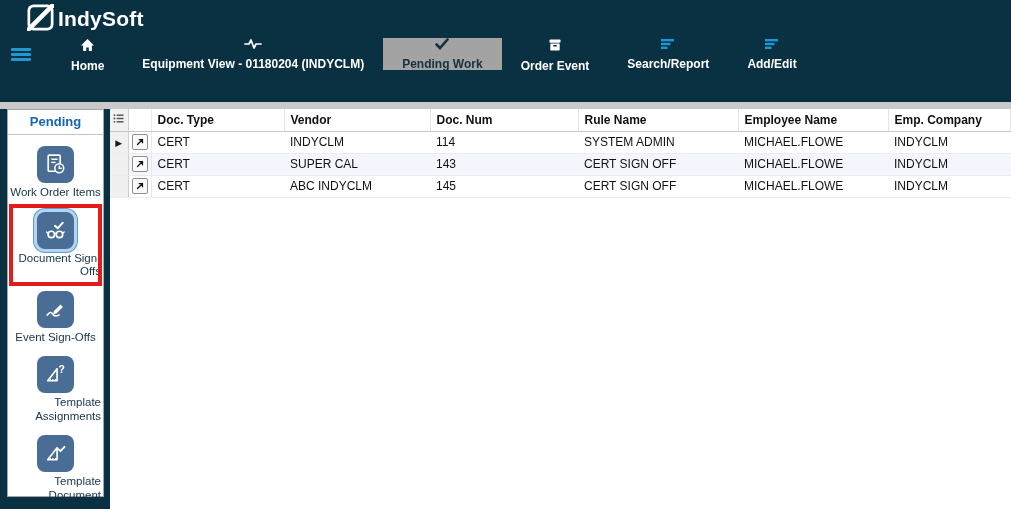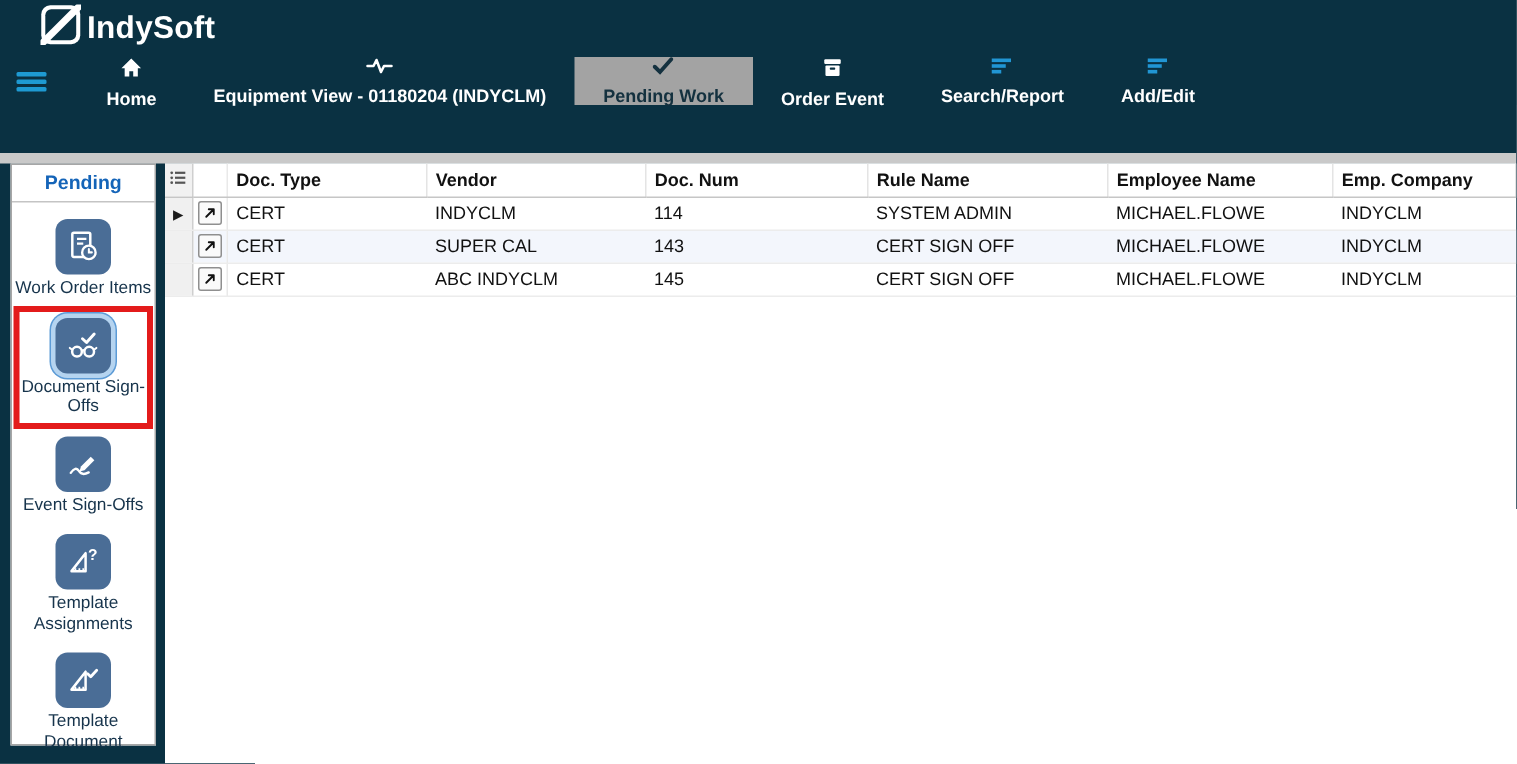--- a/index.html
+++ b/index.html
@@ -25,21 +25,21 @@
   .body-area { position:absolute; top:70px; left:0; right:0; bottom:0; background:#0a3142;margin-top:32px; }
   .gray-strip { position:absolute; top:0; left:0; right:0; height:7px; background:#c9c9c9; }
 
   
   .sidebar { position:absolute; top:7px; left:7px; width:97px; bottom:12px; background:#ffffff; border:1px solid #a6a6a6; display:flex; flex-direction:column; }
   .sidebar-title { height:25px; line-height:24px; text-align:center; color:#1464b8; font-size:13px; font-weight:bold; border-bottom:1px solid #c4c4c4; }
   .sidebar-items { flex:1; display:flex; flex-direction:column; align-items:center; padding-top:8px; }
   .side-item { position:relative; width:100%; display:flex; flex-direction:column; align-items:center; padding:3px 2px 6px 2px; margin-bottom:3px; cursor:pointer; }
   .side-icon { width:37px; height:37px; border-radius:8px; background:#4a6d96; display:flex; align-items:center; justify-content:center; }
   .side-icon.selected { box-shadow:0 0 0 3px #b5d4f0, 0 0 0 4px #5c9bd6; }
-  .side-label { margin-top:3px; font-size:11.5px; line-height:1.18; color:#17344c; text-align:center; }
+  .side-label { margin-top:3px; font-size:11.5px; line-height:1.18; color:#17344c; text-align:right; }
   .red-box { position:absolute; left:1px; right:1px; top:-5px; bottom:-1px; border:4px solid #e31b1b; pointer-events:none; }
 
   
   .main { position:absolute; top:7px; left:110px; right:0; bottom:0; background:#ffffff; display:flex; flex-direction:column; }
   .main-titlebar { height:25px; background:#a9a9a9; color:#ffffff; font-size:12.5px; font-weight:bold; display:flex; align-items:center; padding-left:10px; }
 
   table.grid { border-collapse:collapse; table-layout:fixed; width:100%; font-size:12px; color:#111; }
   table.grid th { font-weight:bold; text-align:left; background:#ffffff; border-bottom:1px solid #c6c6c6; border-right:1px solid #e4e4e4; height:22px; padding:2px 6px; }
   table.grid td { height:22px; padding:2px 6px; border-bottom:1px solid #ececec; white-space:nowrap; overflow:hidden; }
   table.grid .c-ind { width:18px; padding:0; background:#f0f0f0; border-right:1px solid #cfcfcf; text-align:center; }

